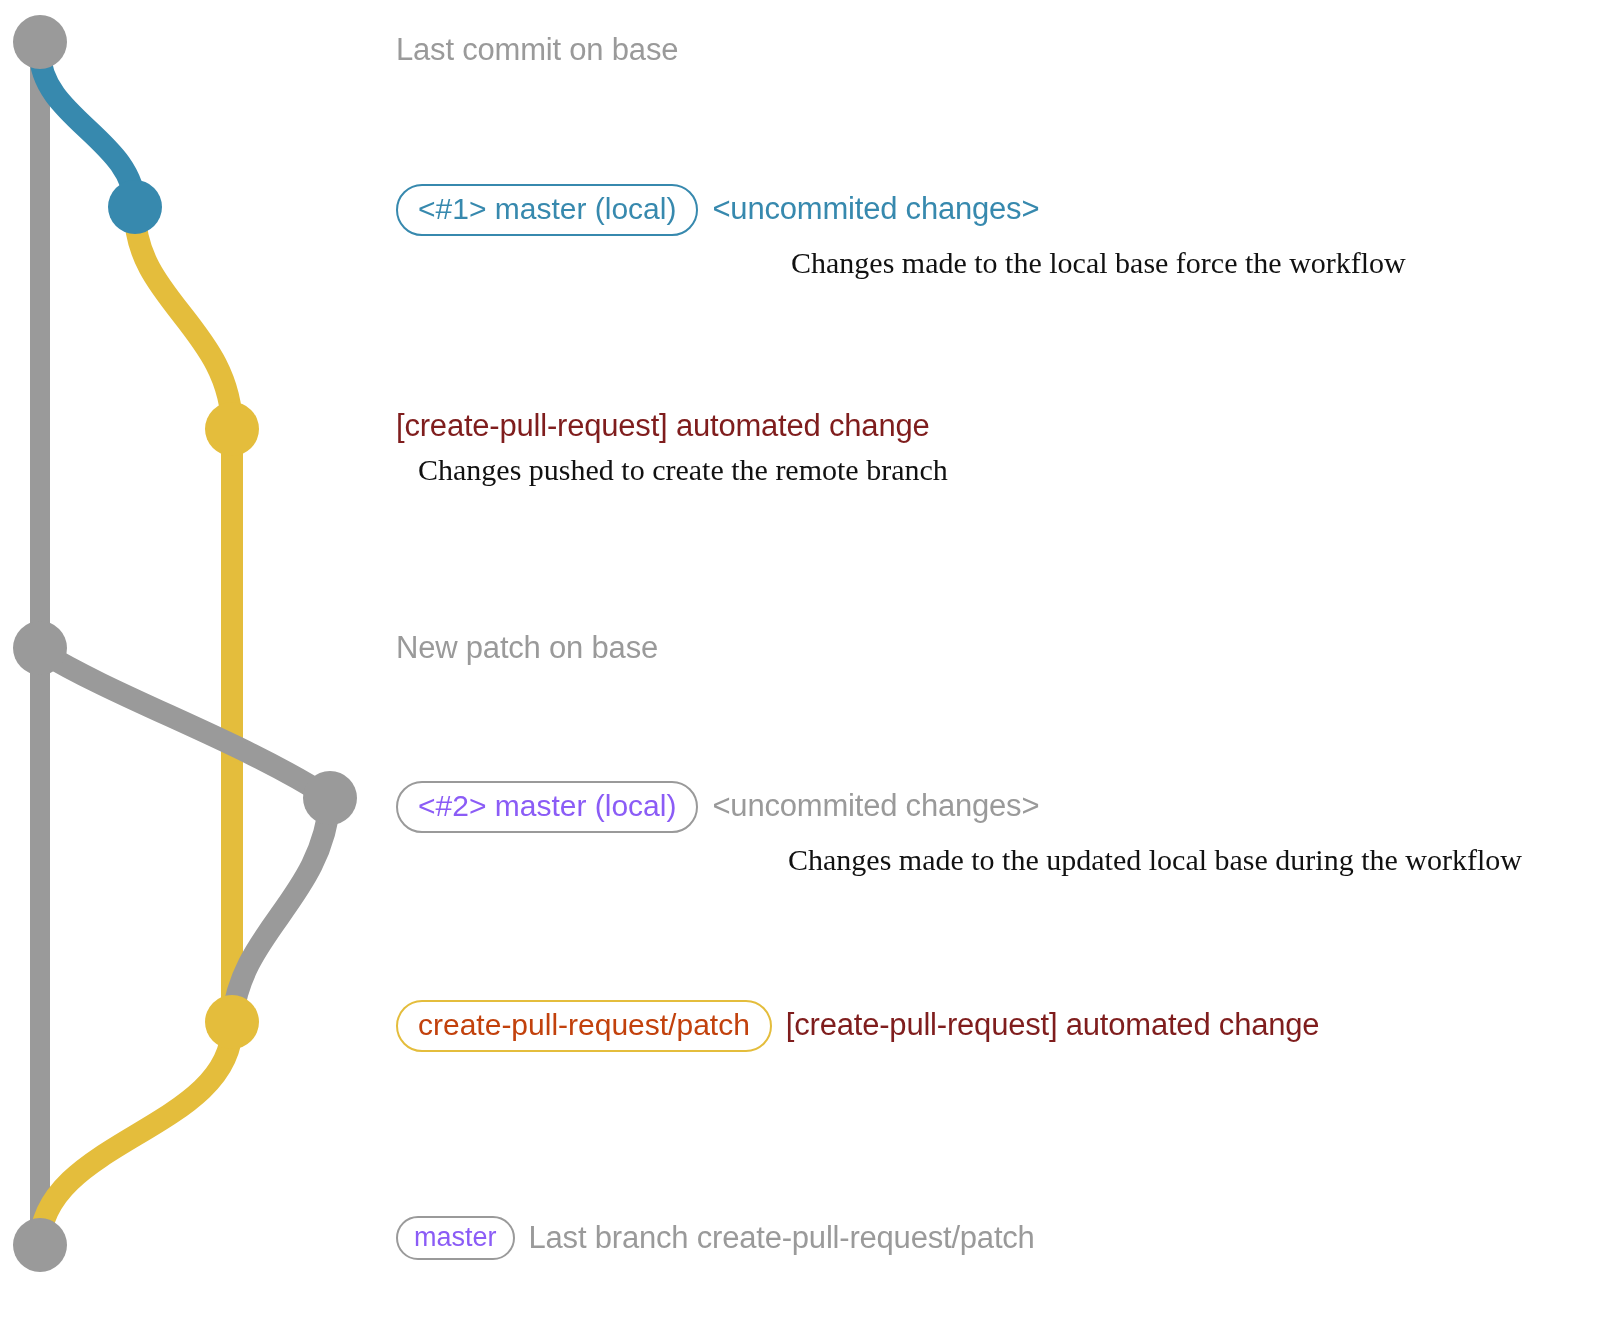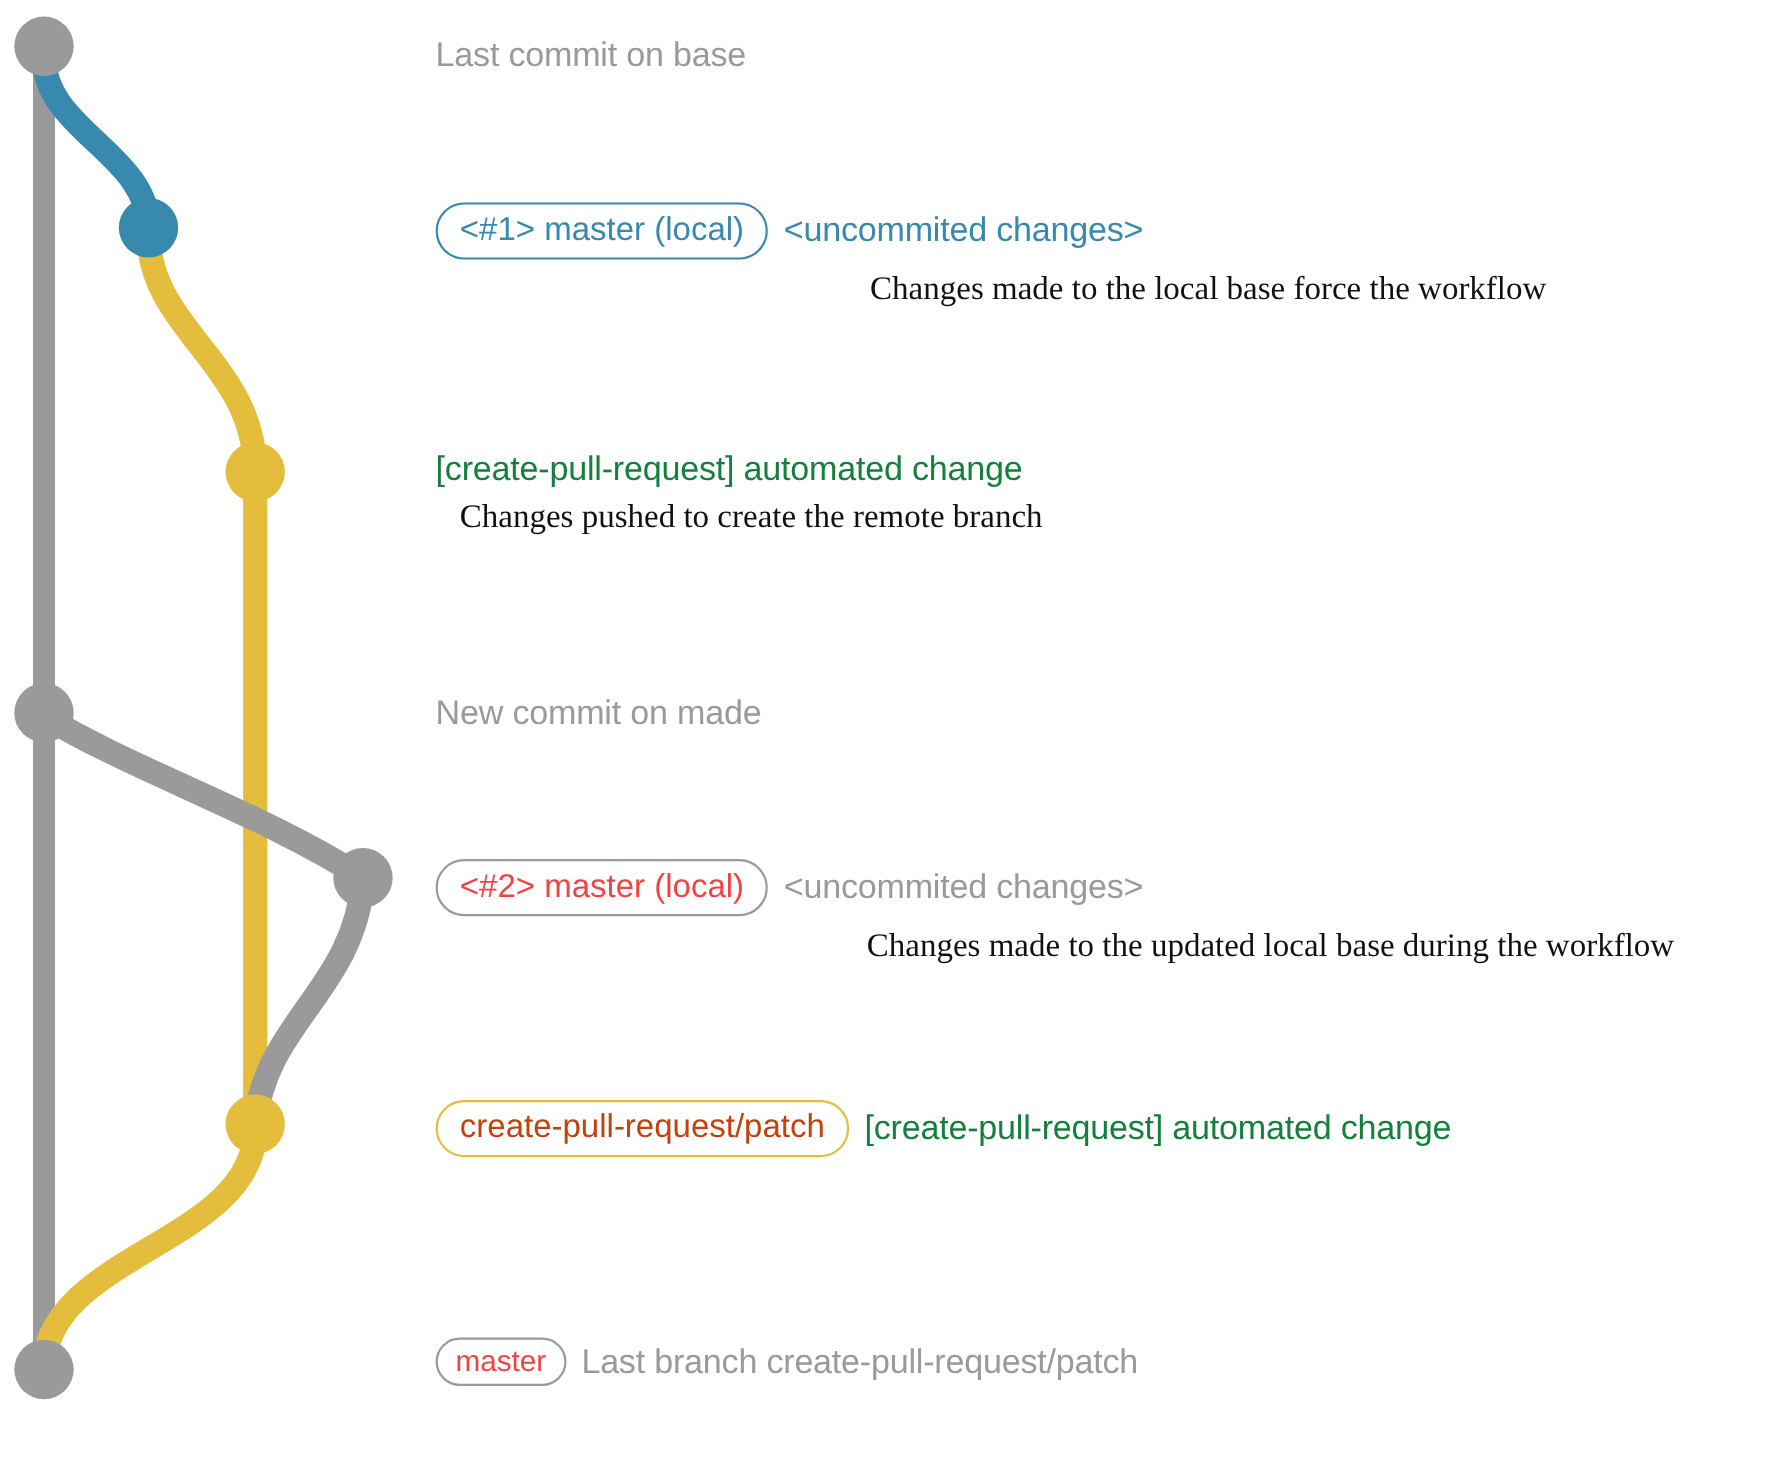--- a/index.html
+++ b/index.html
@@ -50,36 +50,36 @@
     border: 2px solid #1d4ed8;
     border-radius: 26px;
     padding: 7px 20px 9px 20px;
     font-size: 30px;
     line-height: 1.05;
     color: #9a9a9a;
     background: #ffffff;
   }
   .badge.blue   { border-color: #3789ae; color: #3789ae; }
   .badge.yellow { border-color: #e4bd3c; color: #c2410c; }
-  .badge.gray   { border-color: #9a9a9a; color: #ef4444; }
+  .badge.gray   { border-color: #9a9a9a; color: #8b5cf6; }
 
   .badge.small {
     font-size: 27px;
     padding: 5px 16px 7px 16px;
     border-radius: 22px;
     border-width: 2px;
   }
 
   .subject {
     font-size: 31px;
     line-height: 1.05;
     letter-spacing: -0.2px;
   }
   .subject.blue   { color: #3789ae; }
-  .subject.yellow { color: #15803d; }
+  .subject.yellow { color: #7f1d1d; }
   .subject.gray   { color: #9a9a9a; }
 
   .headline-only {
     font-size: 31px;
     color: #9a9a9a;
     letter-spacing: -0.2px;
     white-space: nowrap;
   }
 
   .desc {
@@ -136,21 +136,21 @@
 
   <div class="row" style="top:410px;">
     <div class="row-line">
       <span class="subject yellow">[create-pull-request] automated change</span>
     </div>
     <div class="desc" style="margin-left:22px;">Changes pushed to create the remote branch</div>
   </div>
 
   <div class="row" style="top:630px;">
     <div class="row-line">
-      <span class="headline-only">New commit on made</span>
+      <span class="headline-only">New patch on base</span>
     </div>
   </div>
 
   <div class="row" style="top:781px;">
     <div class="row-line">
       <span class="badge gray">&lt;#2&gt; master (local)</span>
       <span class="subject gray">&lt;uncommited changes&gt;</span>
     </div>
     <div class="desc" style="margin-left:392px;">Changes made to the updated local base during the workflow</div>
   </div>

